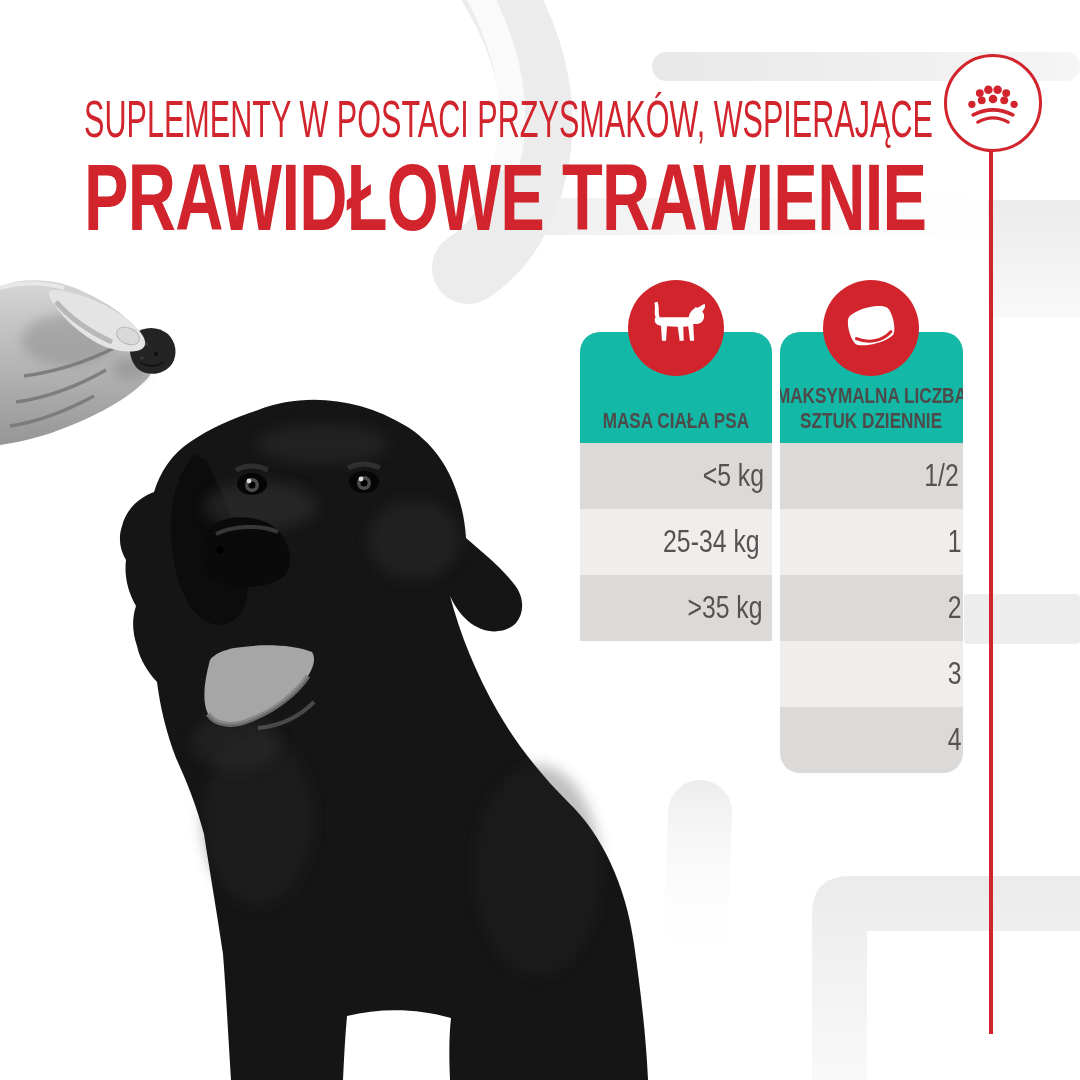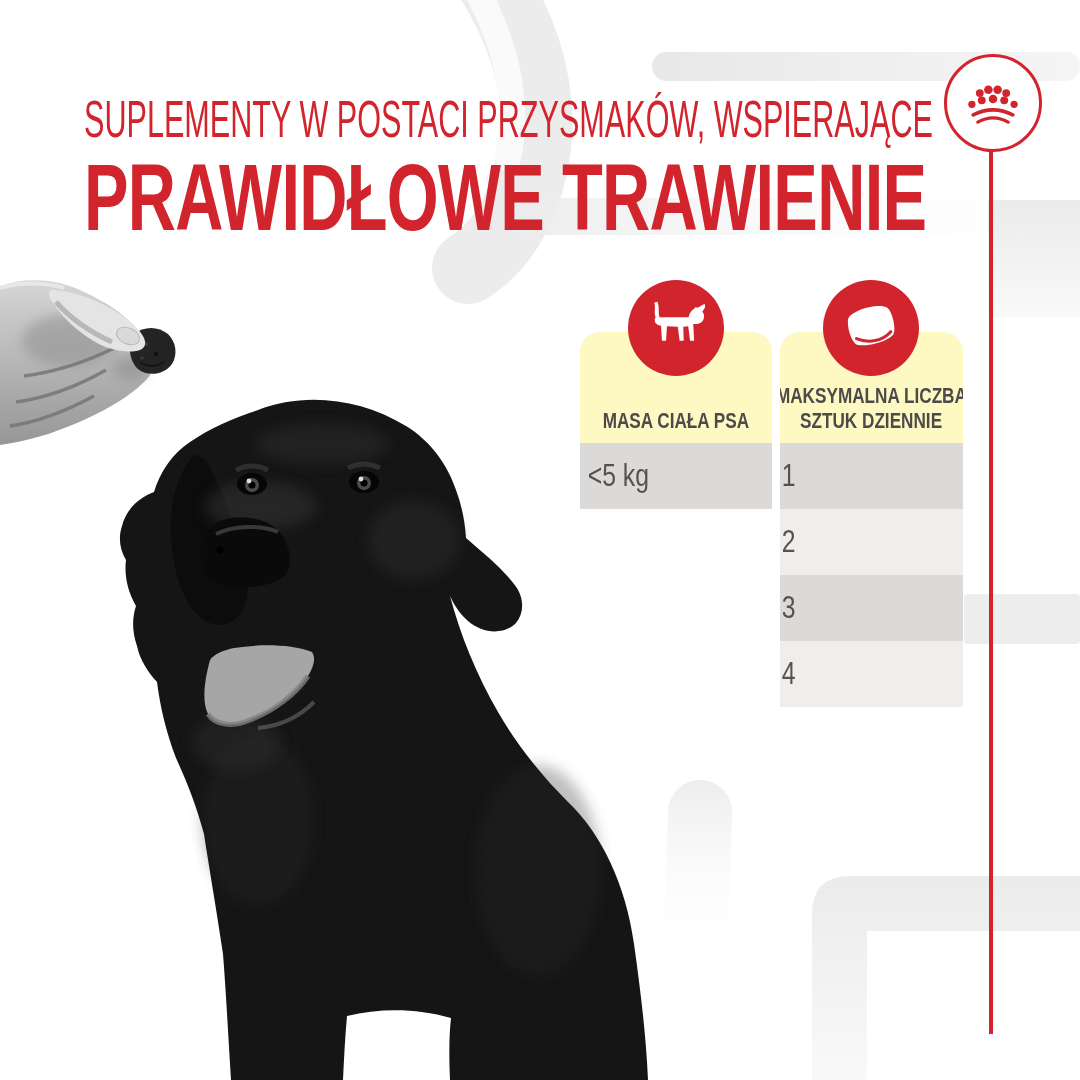--- a/index.html
+++ b/index.html
@@ -27,25 +27,25 @@
   .logo-badge{ position:absolute; left:944px; top:54px; width:98px; height:98px; z-index:4;
                background:#fff; border:3.5px solid #d1242d; border-radius:50%;
                display:flex; align-items:center; justify-content:center; }
 
   
   .dosage{ position:absolute; left:580px; top:332px; width:383px; height:441px; z-index:5; display:flex; gap:8px; }
   .dcol{ position:relative; border-radius:20px; overflow:visible; }
   .dcol .col-bg{ position:absolute; inset:0; border-radius:20px; overflow:hidden; }
   .dcol.c1{ width:192px; }
   .dcol.c2{ width:183px; }
-  .col-head{ height:111px; background:#fef9c3; display:flex; flex-direction:column;
+  .col-head{ height:111px; background:#14b8a6; display:flex; flex-direction:column;
              align-items:center; justify-content:flex-end; padding-bottom:10px; }
   .col-head .hl{ font-size:22px; font-weight:700; color:#4d4b4a; line-height:25px;
                  white-space:nowrap; display:inline-block; transform:scaleX(.78); transform-origin:center; }
-  .cell{ height:66px; display:flex; align-items:center; justify-content:flex-start; }
+  .cell{ height:66px; display:flex; align-items:center; justify-content:flex-end; }
   .cell span{ font-size:31px; font-weight:400; color:#555352; white-space:nowrap;
               display:inline-block; transform:scaleX(.80); transform-origin:center; }
   .c1 .cell:nth-child(odd), .c2 .cell:nth-child(odd){ background:#efeeec; }
   .c1 .cell:nth-child(even), .c2 .cell:nth-child(even){ background:#dcdad8; }
   .icon-badge{ position:absolute; top:-52px; width:96px; height:96px; border-radius:50%;
                background:#d2242c; display:flex; align-items:center; justify-content:center; z-index:6; }
   .c1 .icon-badge{ left:48px; }
   .c2 .icon-badge{ left:43px; }
 </style>
 </head>
@@ -195,38 +195,47 @@
           </g>
         </svg>
       </div>
       <div class="col-bg">
         <div class="col-head">
           <span class="hl">MASA CIAŁA PSA</span>
         </div>
         <div class="cell">
             <span>&lt;5 kg</span>
           </div>
+        <div class="cell">
+            <span>25-34 kg</span>
+          </div>
+        <div class="cell">
+            <span>&gt;35 kg</span>
+          </div>
       </div>
     </div>
 
     <div class="dcol c2">
       <div class="icon-badge">
         <svg width="96" height="96" viewBox="0 0 96 96">
           <g transform="translate(48,46) rotate(-13)">
             <path d="M-20,-13 C-14,-20 14,-21 20,-14 C24,-9 24,8 20,13 C14,19 -13,20 -19,14 C-23,9 -24,-7 -20,-13 Z" fill="#fff"></path>
             <path d="M-17,9 C-6,17 8,17 18,10" stroke="#d2242c" stroke-width="3" fill="none" stroke-linecap="round"></path>
           </g>
         </svg>
       </div>
       <div class="col-bg">
         <div class="col-head">
           <span class="hl">MAKSYMALNA LICZBA</span>
           <span class="hl">SZTUK DZIENNIE</span>
         </div>
         <div class="cell">
+            <span>1/2</span>
+          </div>
+        <div class="cell">
             <span>1</span>
           </div>
         <div class="cell">
             <span>2</span>
           </div>
         <div class="cell">
             <span>3</span>
           </div>
         <div class="cell">
             <span>4</span>

